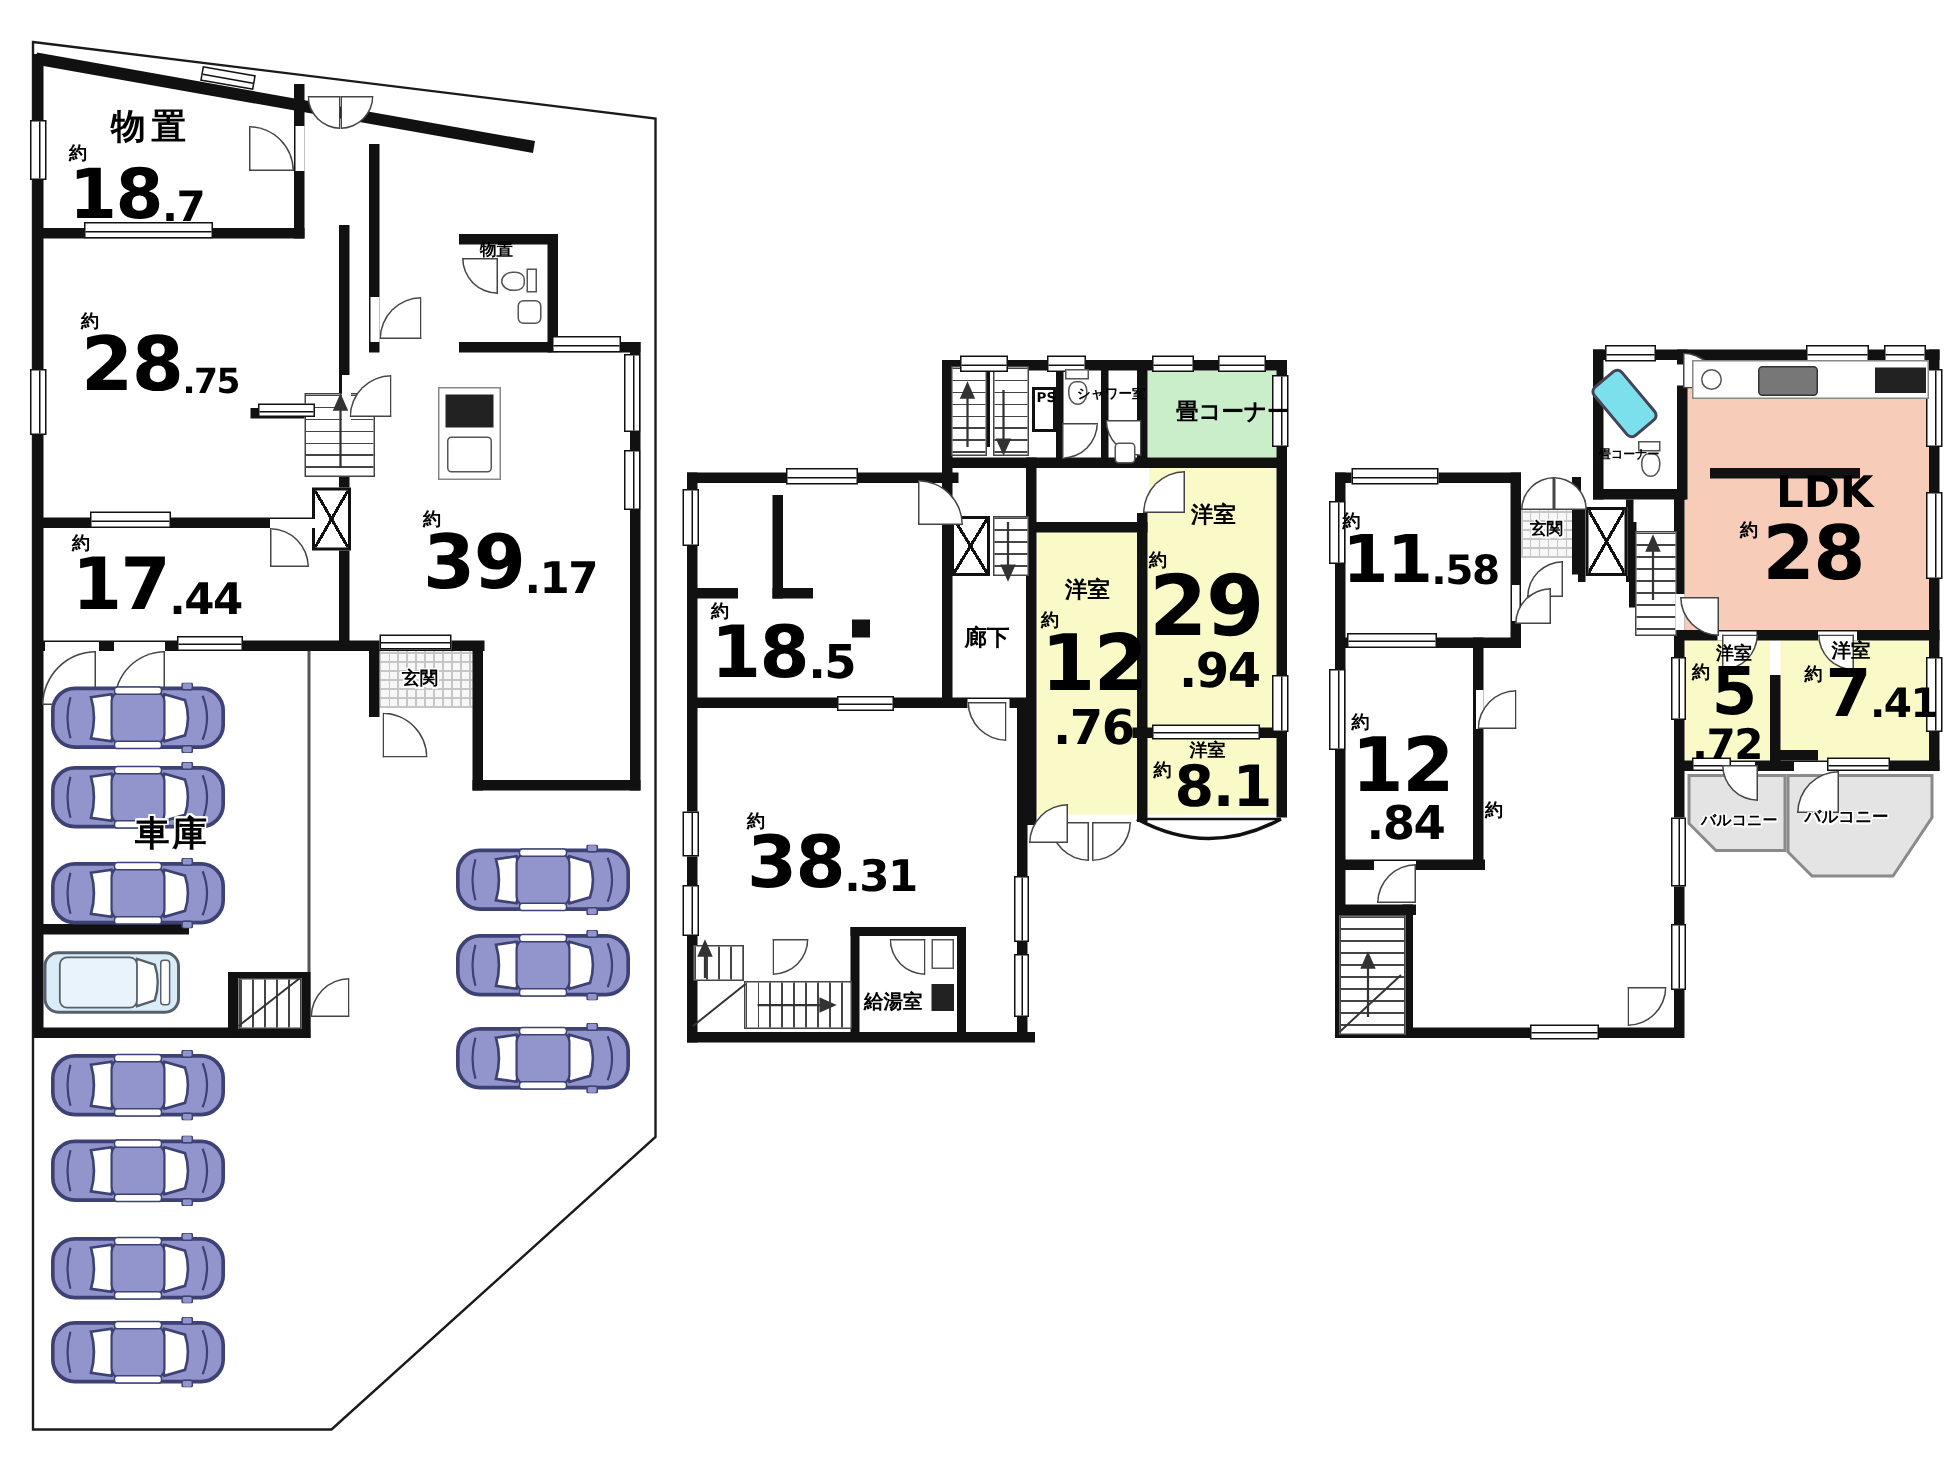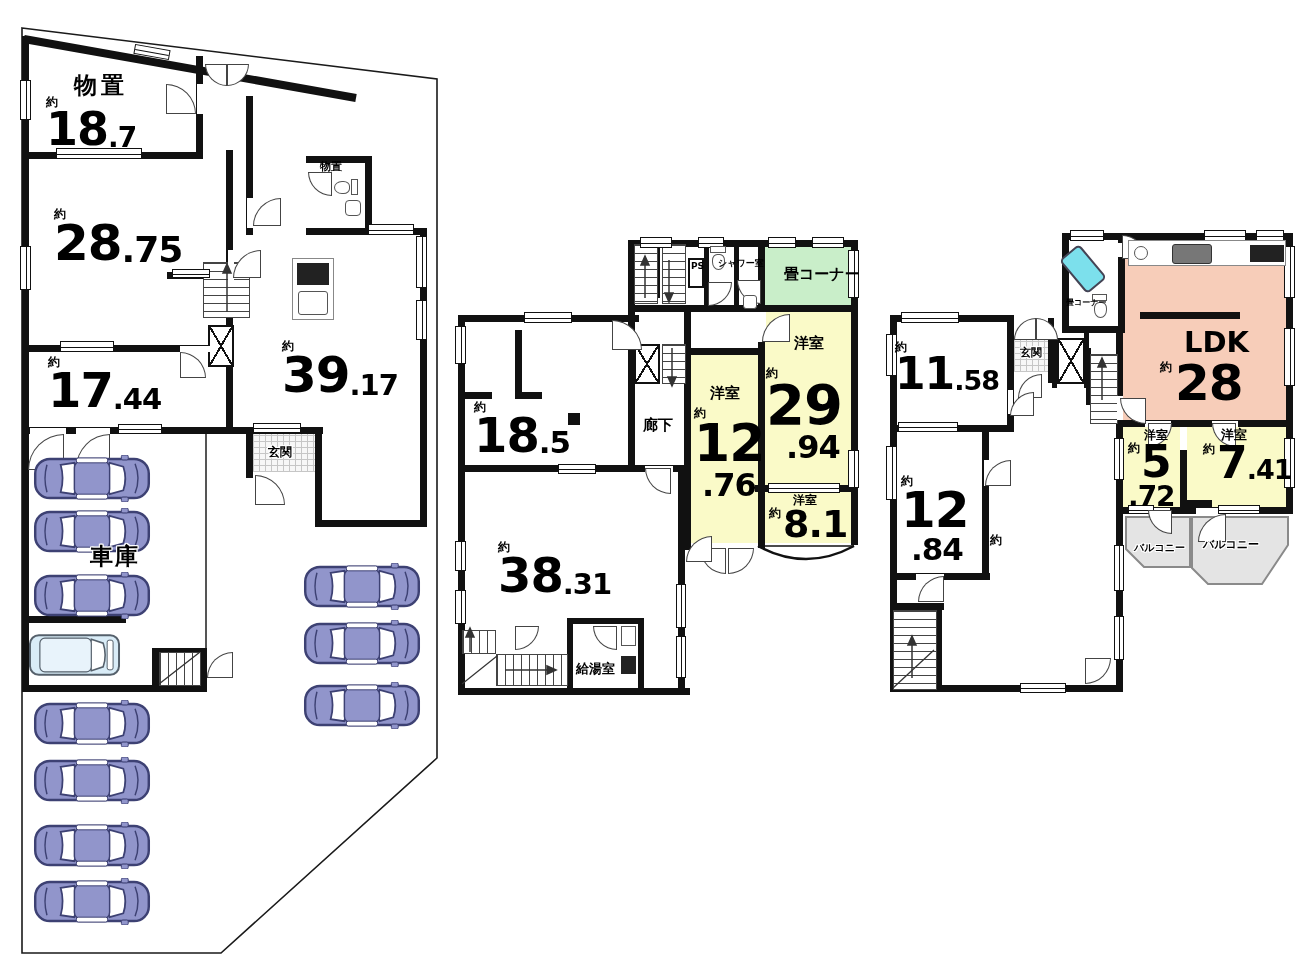--- a/index.html
+++ b/index.html
@@ -317,21 +317,21 @@
     <span class="approx">約</span>
     <span class="nrow">
         <span class="int" style="font-size:46px">18</span>
         <span class="dec" style="font-size:28px">.7</span>
       </span>
   </div>
   <div class="lbl" style="left:54px;top:208px;">
     <span class="approx">約</span>
     <span class="nrow">
         <span class="int" style="font-size:50px">28</span>
-        <span class="dec" style="font-size:36px">.75</span>
+        <span class="dec" style="font-size:23px">.75</span>
       </span>
   </div>
   <div class="lbl" style="left:48px;top:356px;">
     <span class="approx">約</span>
     <span class="nrow">
         <span class="int" style="font-size:48px">17</span>
         <span class="dec" style="font-size:29px">.44</span>
       </span>
   </div>
   <div class="lbl" style="left:282px;top:340px;">
@@ -392,21 +392,21 @@
       </span>
   </div>
   <div class="lbl" style="left:901px;top:475px;">
     <span class="approx">約</span>
     <span class="int" style="display:block;font-size:50px;">12</span>
     <span class="dec" style="display:block;font-size:31px;margin-left:10px;margin-top:3px;">.84</span>
   </div>
   <div class="lbl" style="left:990px;top:534px;">
     <span class="approx">約</span>
   </div>
-  <div class="lbl" style="left:1160px;top:328px;">
+  <div class="lbl" style="left:1160px;top:314px;">
     <span class="rname" style="display:block;font-size:29px;margin-left:24px;margin-bottom:4px;letter-spacing:0;">LDK</span>
     <span class="nrow">
         <span class="approx" style="margin-right:3px;align-self:flex-start;">約</span>
         <span class="int" style="font-size:50px">28</span>
       </span>
   </div>
   <div class="lbl" style="left:1128px;top:429px;">
     <span class="rname" style="display:block;font-size:12px;margin-left:16px;margin-bottom:1px;">洋室</span>
     <span class="nrow">
         <span class="approx" style="margin-right:1px;align-self:flex-start;">約</span>

